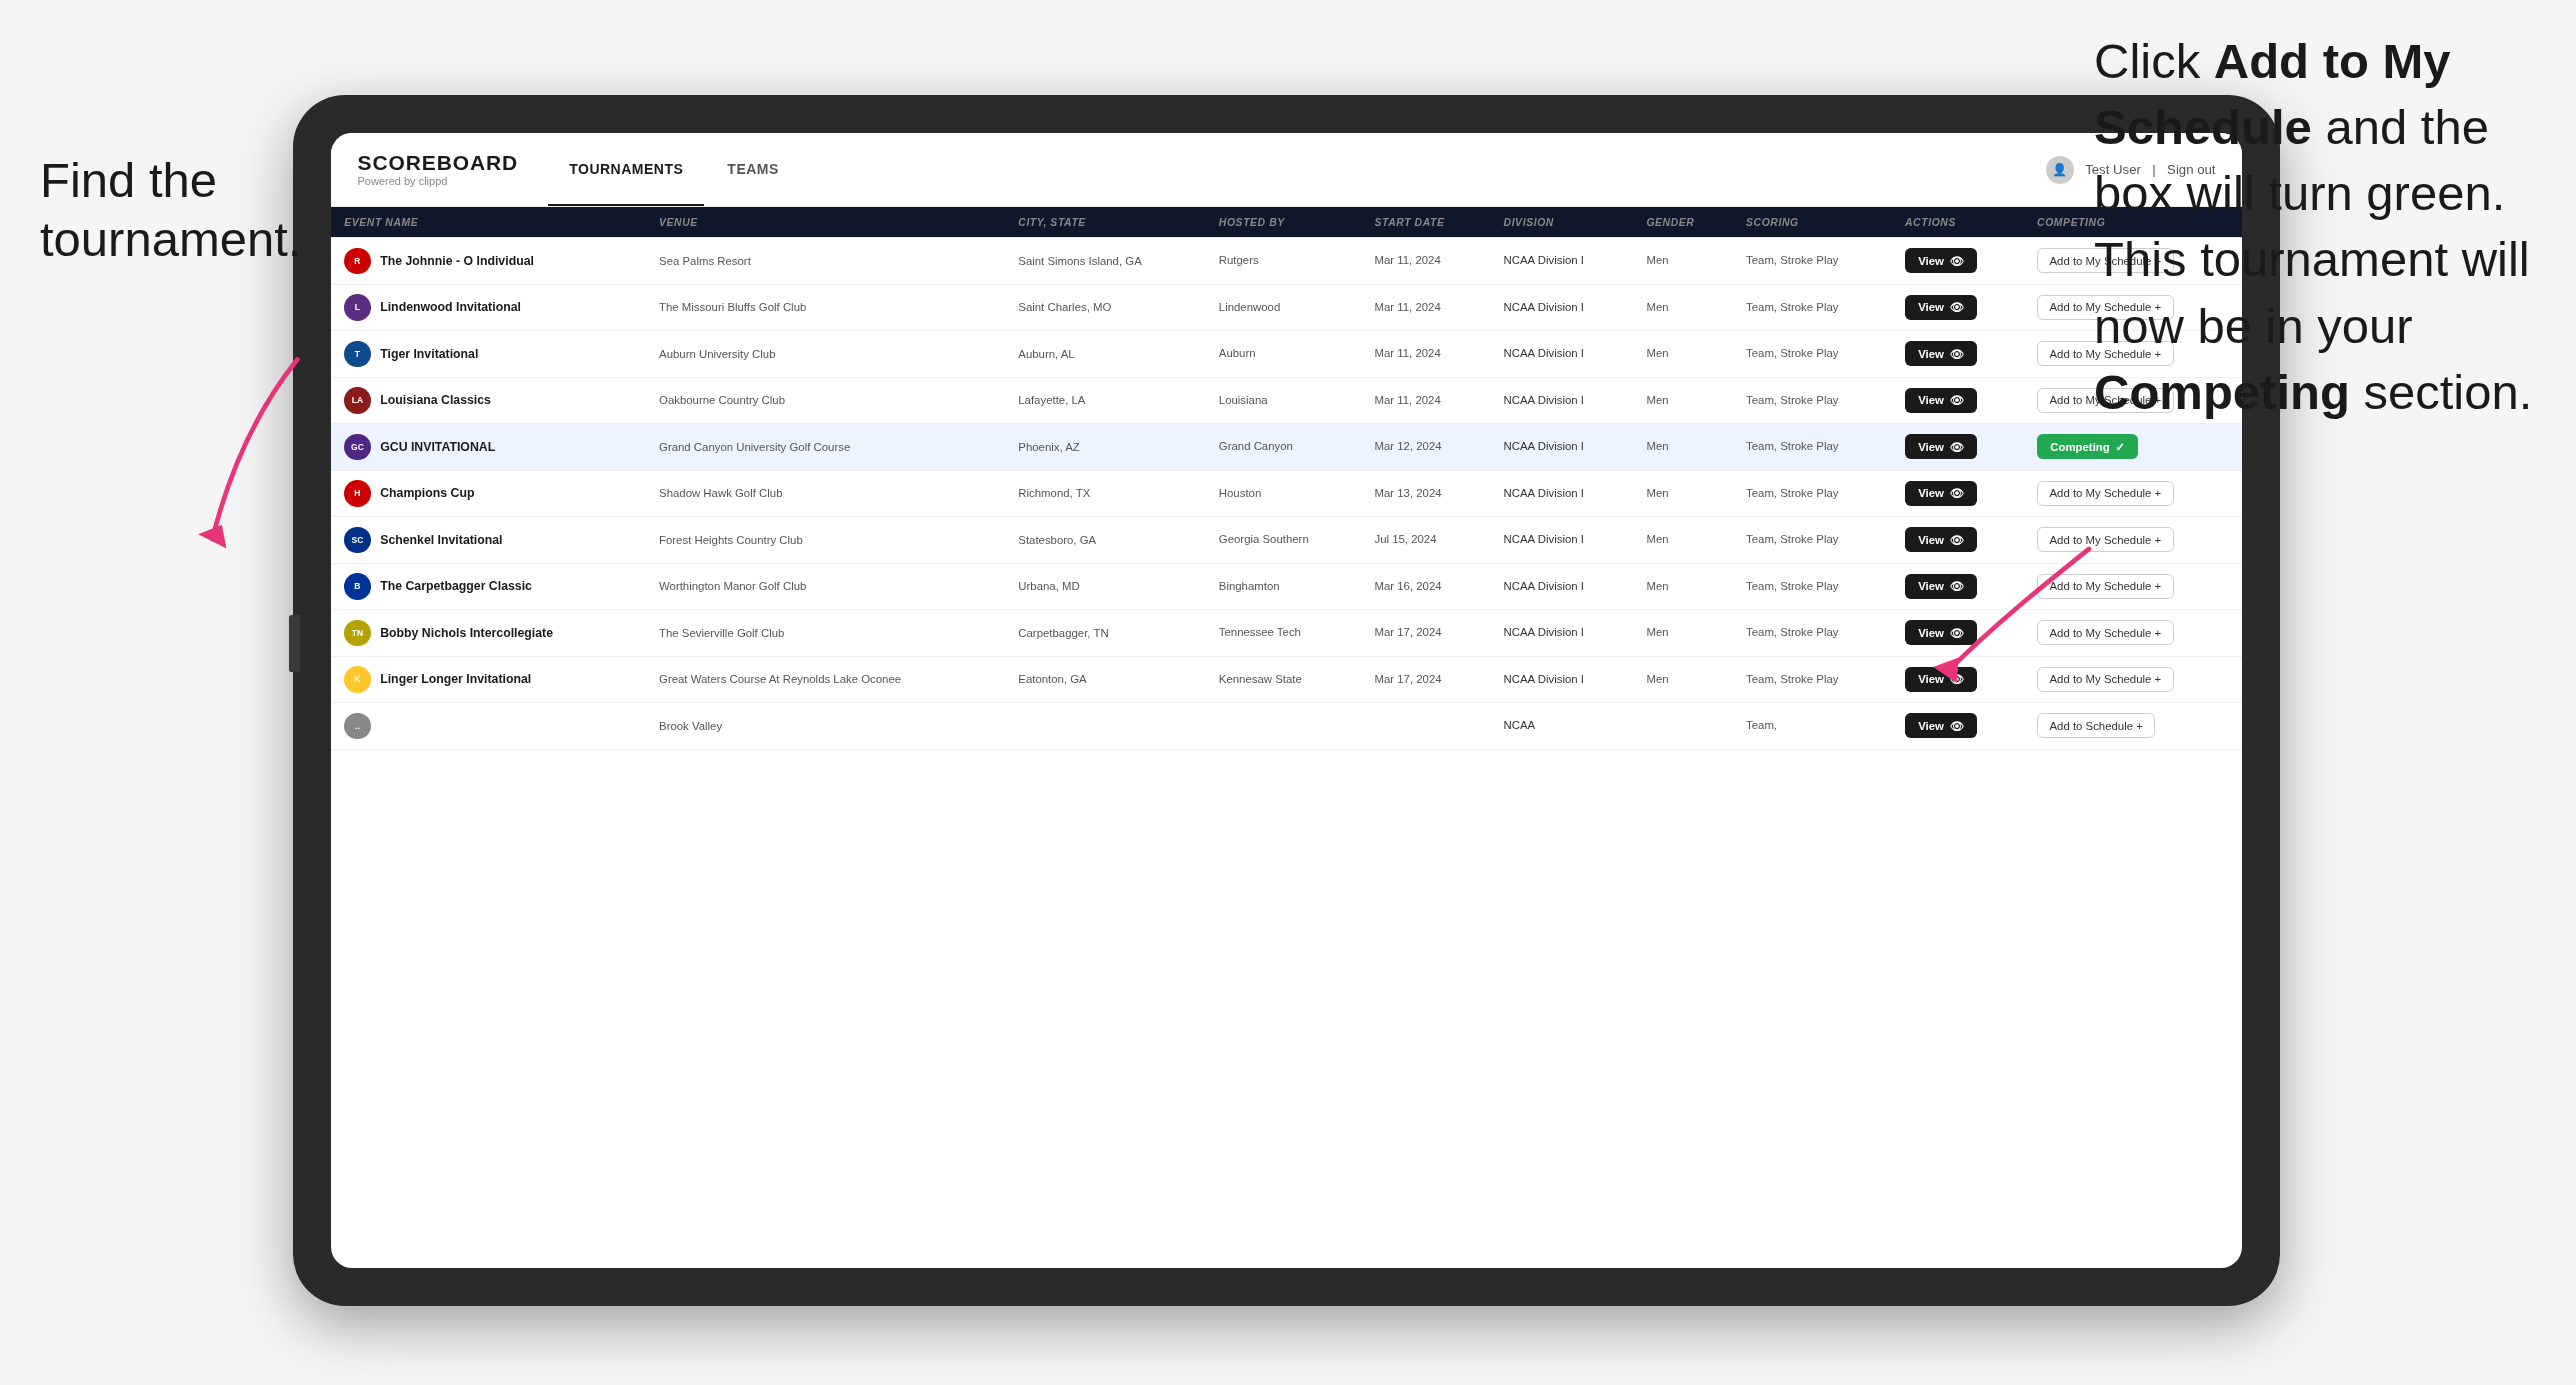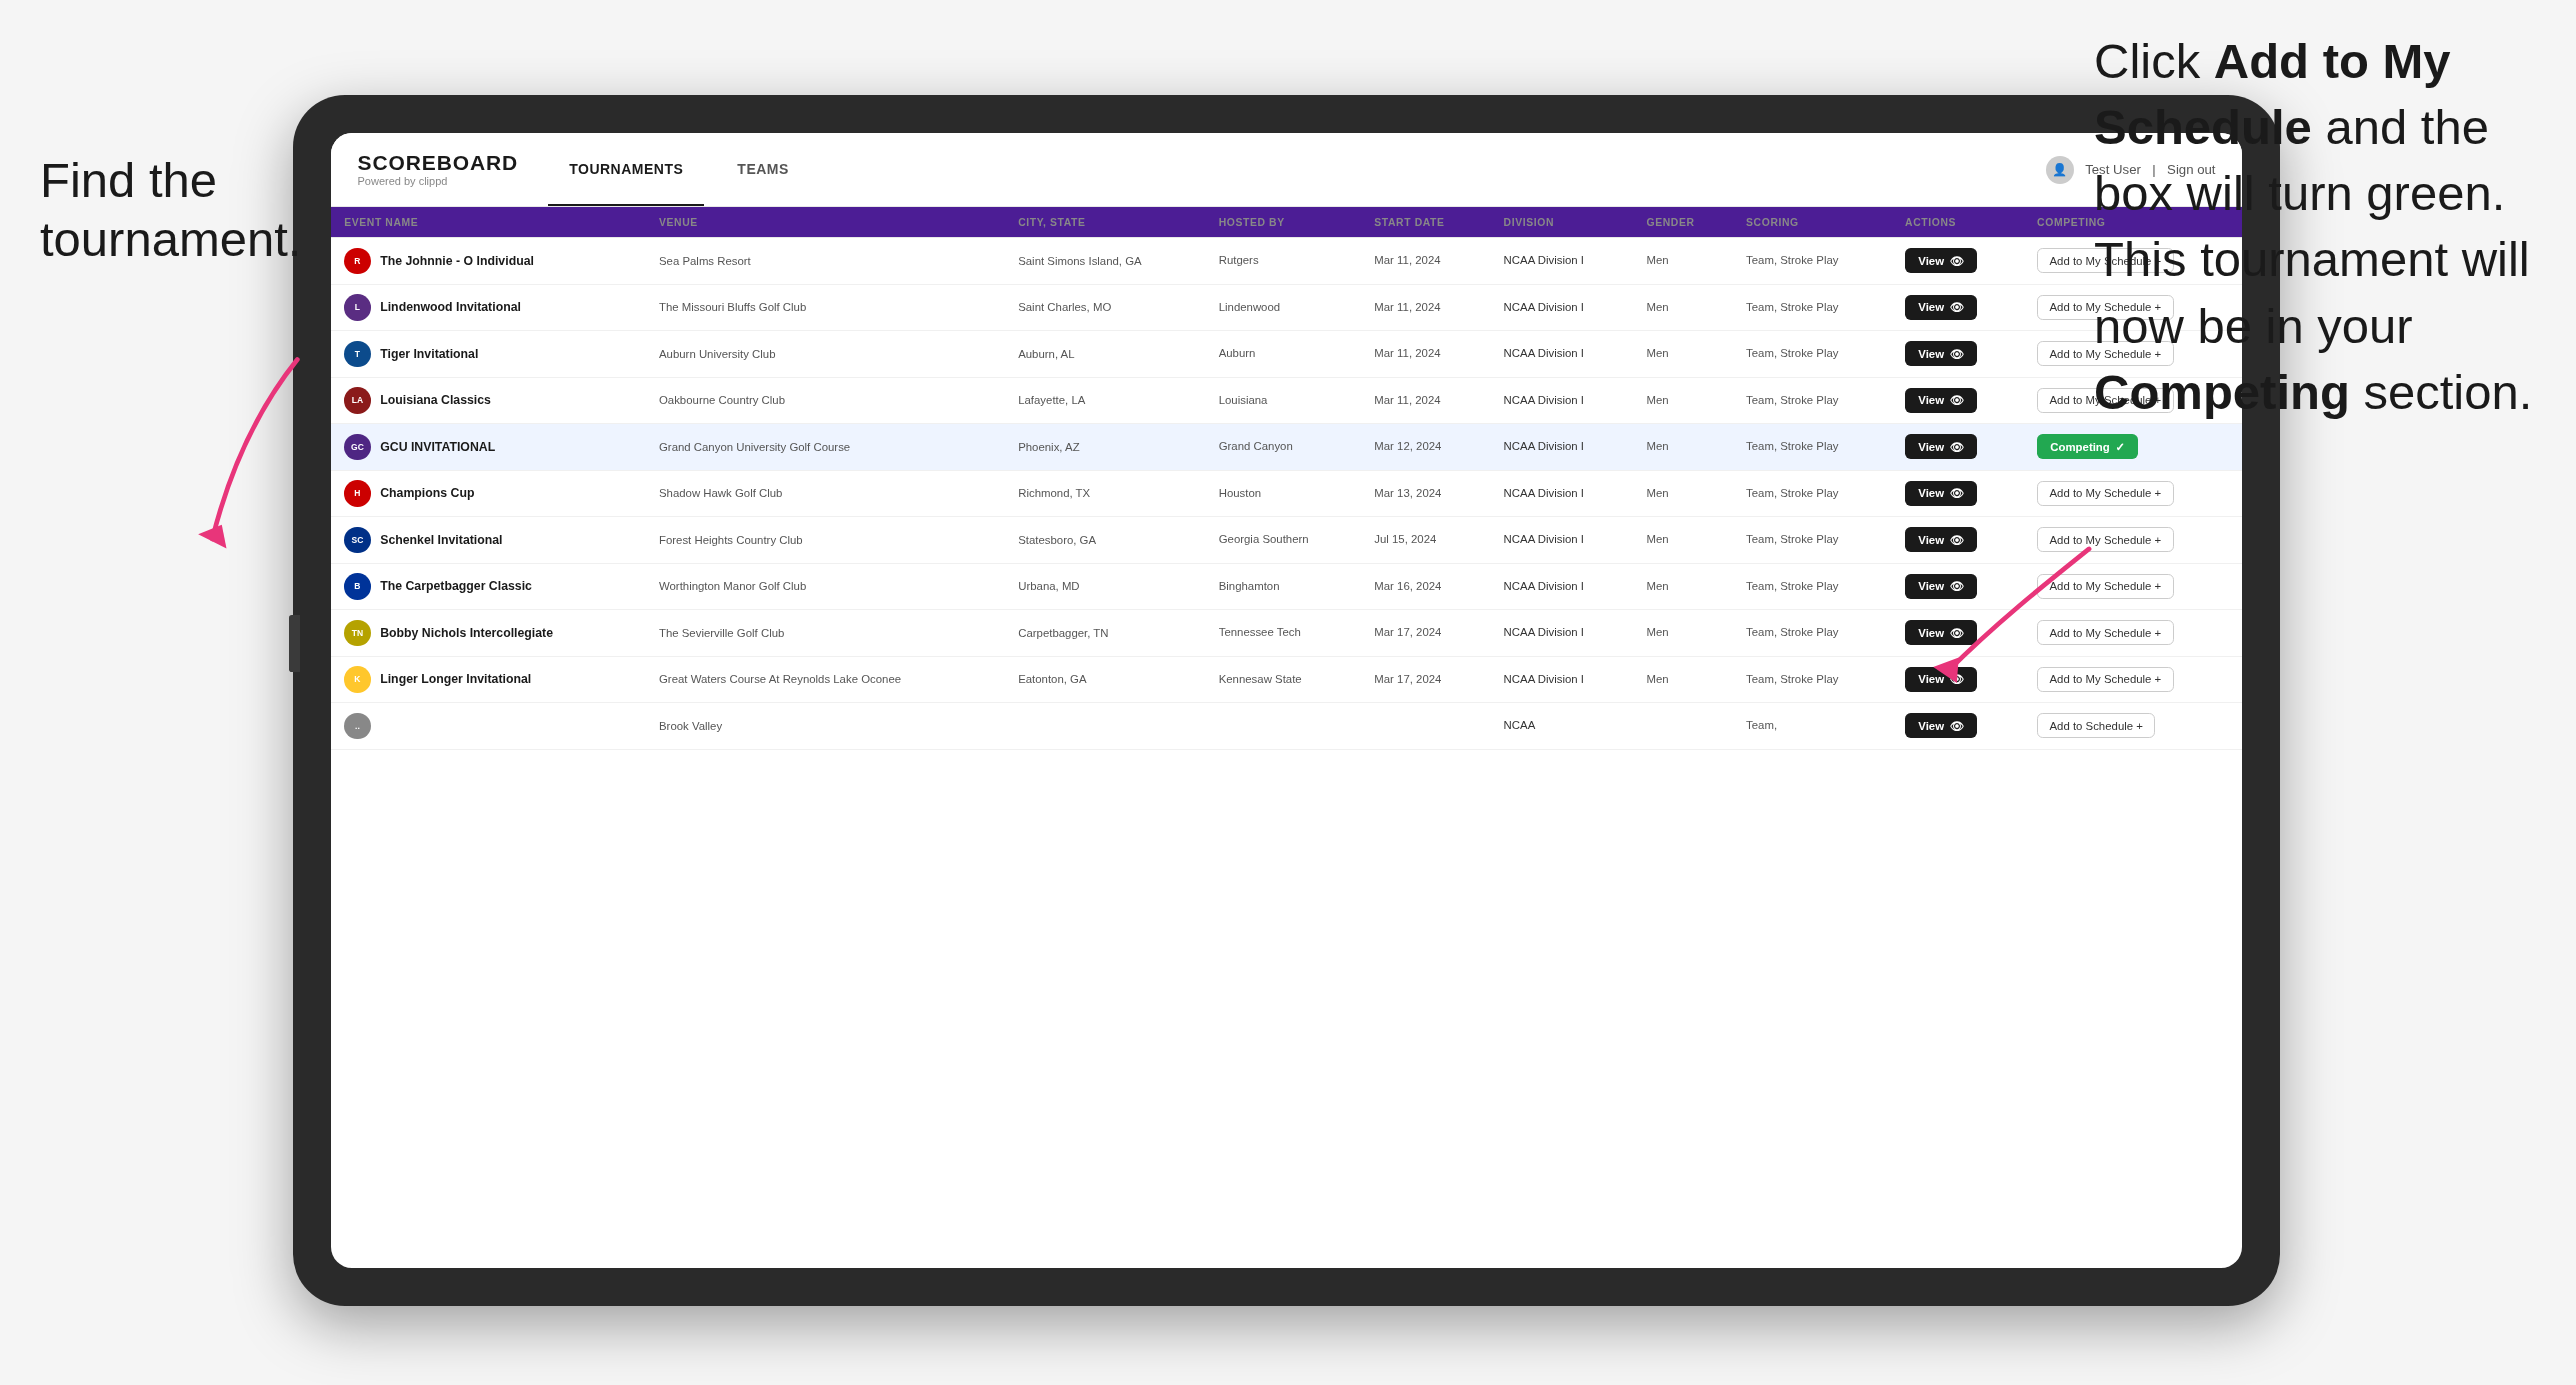--- a/index.html
+++ b/index.html
@@ -107,21 +107,21 @@
     }
 
     .logo-sub {
       font-size: 11px;
       color: #888;
       margin-top: 1.9px;
     }
 
     .nav-tabs {
       display: flex;
-      gap: 12px;
+      gap: 2px;
       height: 100%;
     }
 
     .nav-tab {
       padding: 0 21px;
       display: flex;
       align-items: center;
       font-size: 14px;
       font-weight: 600;
       color: #555;
@@ -162,21 +162,22 @@
       overflow-y: auto;
     }
 
     table {
       width: 100%;
       border-collapse: collapse;
       font-size: 12.3px;
     }
 
     thead tr {
-      background: #4c1d95;
+      background: #0f172a;
+      font-style: italic;
     }
 
     thead th {
       padding: 9.5px 13.2px;
       text-align: left;
       font-size: 10.4px;
       font-weight: 700;
       color: #888;
       letter-spacing: 0.6px;
       text-transform: uppercase;

